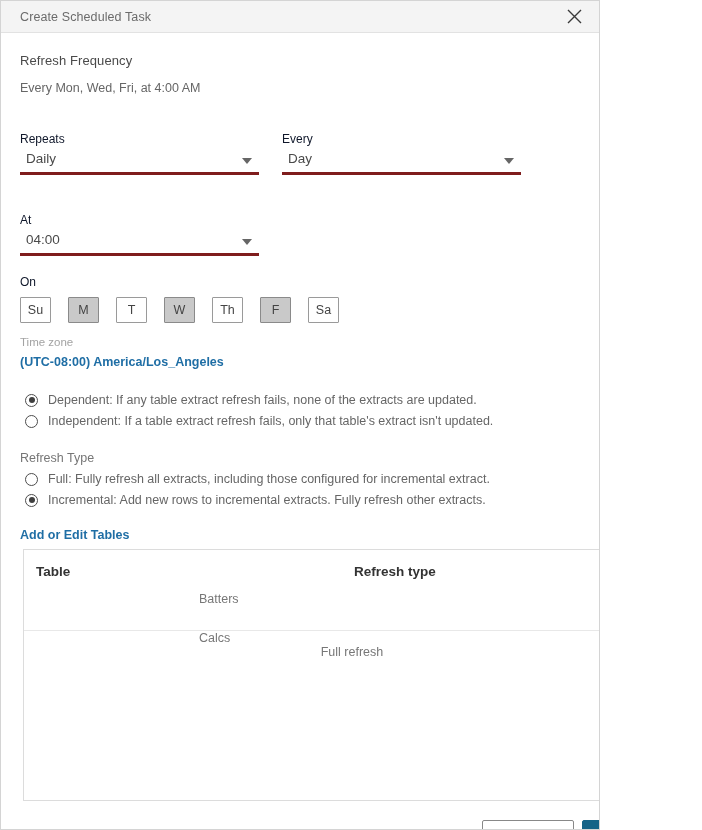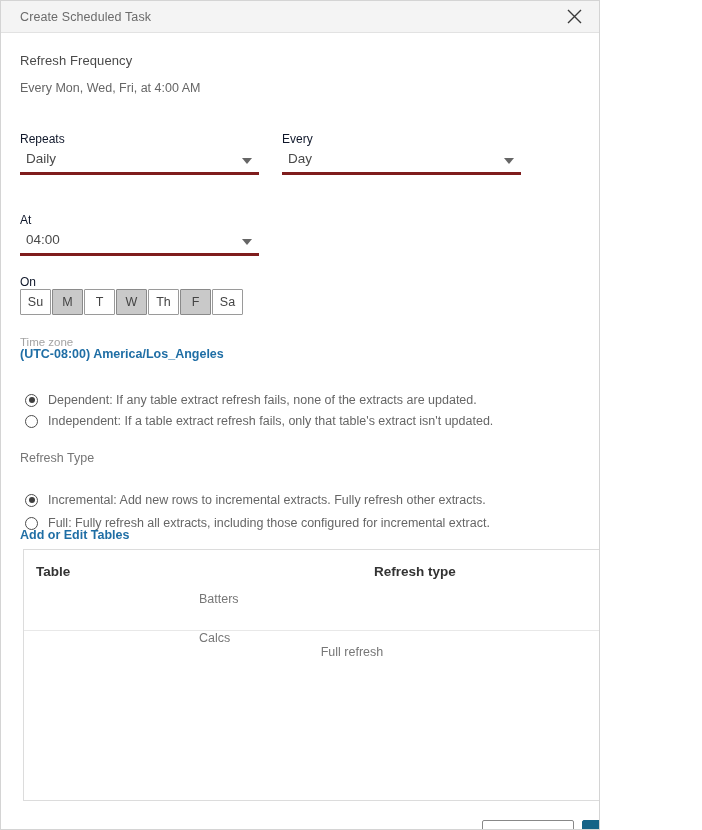--- a/index.html
+++ b/index.html
@@ -103,23 +103,23 @@
     width: 0; height: 0;
     border-left: 5px solid transparent;
     border-right: 5px solid transparent;
     border-top: 6px solid #666666;
   }
 
   
   .days {
     position: absolute;
     left: 19px;
-    top: 256px;
-    display: flex;
-    gap: 1px;
+    top: 264px;
+    display: flex;
+    gap: 17px;
   }
   .day-btn {
     width: 31px;
     height: 26px;
     box-sizing: border-box;
     border: 1px solid #9a9a9a;
     background: #ffffff;
     color: #444444;
     font-size: 12.5px;
     display: flex;
@@ -144,21 +144,21 @@
   .link {
     color: #1f6ea5;
     font-size: 12.5px;
     text-decoration: none;
     cursor: pointer;
     font-weight: 600;
   }
   .tz-link {
     position: absolute;
     left: 19px;
-    top: 314px;
+    top: 322px;
   }
   .tables-link {
     position: absolute;
     left: 19px;
     top: 495px;
   }
 
   
   .radio-row {
     position: absolute;
@@ -216,21 +216,20 @@
     background: #ffffff;
   }
   .tbl-row {
     display: flex;
     height: 38px;
     align-items: center;
     box-sizing: border-box;
   }
   .tbl-head {
     height: 42px;
-    gap: 20px;
   }
   .tbl-head .c {
     font-size: 13.5px;
     color: #333333;
     font-weight: 700;
   }
   .tbl-body-row {
     border-top: 1px solid #e8e8e8;
     flex-direction: column;
   }
@@ -340,21 +339,21 @@
     <div class="radio-row" style="top:360px;">
       <span class="radio checked"></span>
       <span class="radio-text">Dependent: If any table extract refresh fails, none of the extracts are updated.</span>
     </div>
     <div class="radio-row" style="top:381px;">
       <span class="radio"></span>
       <span class="radio-text">Independent: If a table extract refresh fails, only that table's extract isn't updated.</span>
     </div>
 
     <div class="section-label">Refresh Type</div>
-    <div class="radio-row" style="top:439px;margin-top:44px;">
+    <div class="radio-row" style="top:439px;">
       <span class="radio"></span>
       <span class="radio-text">Full: Fully refresh all extracts, including those configured for incremental extract.</span>
     </div>
     <div class="radio-row" style="top:460px;">
       <span class="radio checked"></span>
       <span class="radio-text">Incremental: Add new rows to incremental extracts. Fully refresh other extracts.</span>
     </div>
 
     <a class="link tables-link">Add or Edit Tables</a>
 

